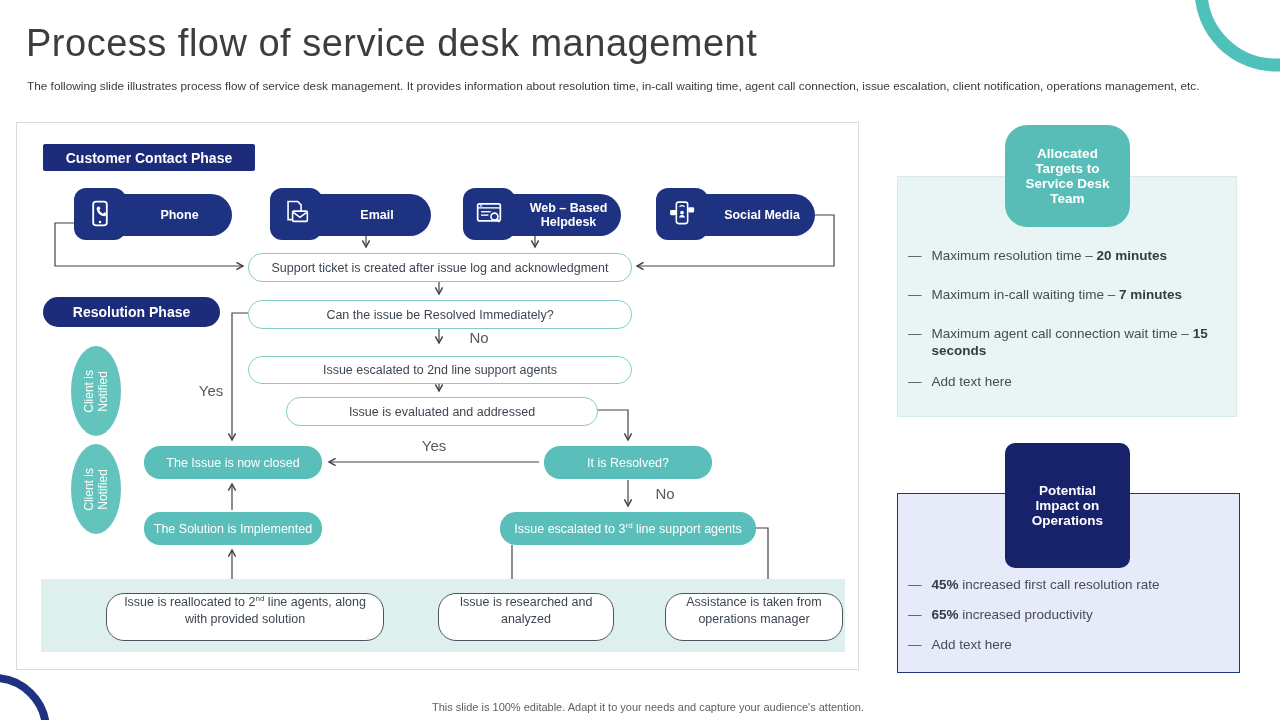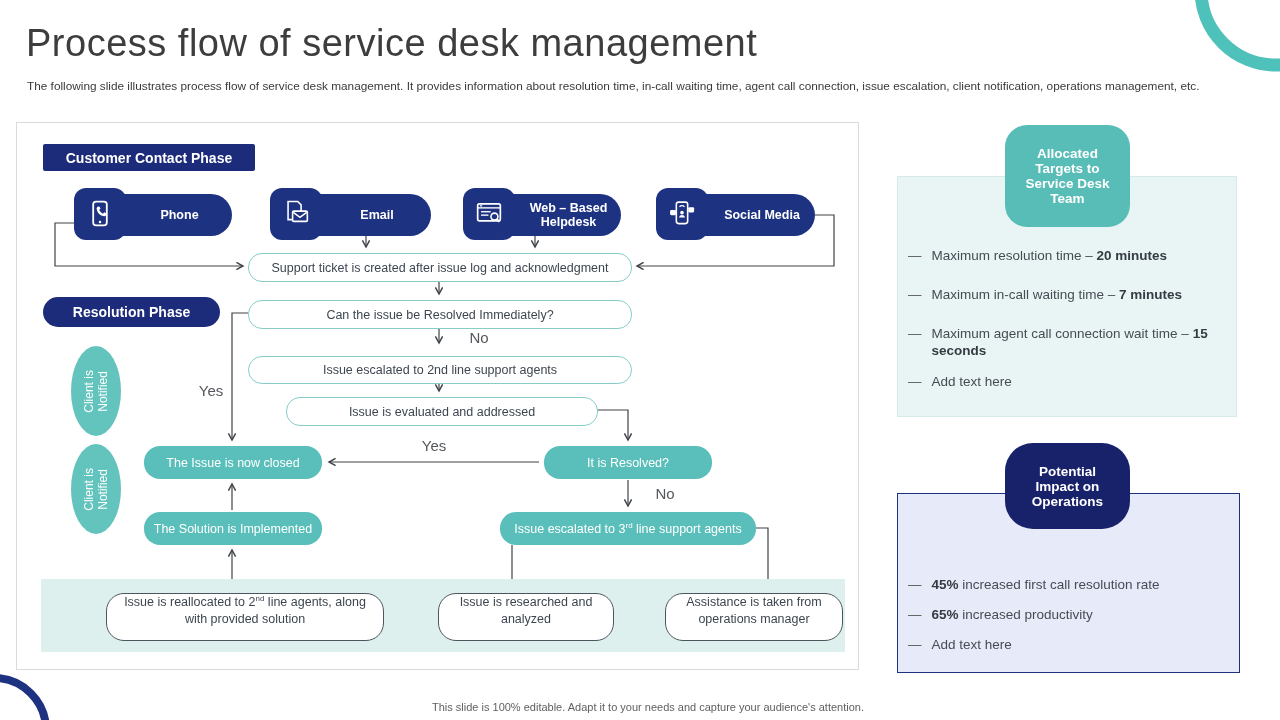--- a/index.html
+++ b/index.html
@@ -45,21 +45,21 @@
   .flowlabel{font-size:15px;color:#55585c;width:44px;text-align:center;}
 
   
   .panel-teal{left:897px;top:176px;width:340px;height:241px;background:#e9f5f4;border:1px solid #d6ebe9;
               box-sizing:border-box;padding:70px 14px 0 10px;}
   .badge-teal{left:1005px;top:125px;width:125px;height:102px;background:#58bcb7;border-radius:22px;color:#fff;
               font-weight:bold;font-size:13.5px;display:flex;align-items:center;justify-content:center;
               text-align:center;padding:14px 14px;box-sizing:border-box;z-index:3;}
   .panel-lav{left:897px;top:493px;width:343px;height:180px;background:#e7eaf8;border:1px solid #1e3282;
              box-sizing:border-box;padding:82px 14px 0 10px;}
-  .badge-navy{left:1005px;top:443px;width:125px;height:86px;background:#17226b;border-radius:28px;color:#fff;
+  .badge-navy{left:1005px;top:443px;width:125px;height:125px;background:#17226b;border-radius:10px;color:#fff;
               font-weight:bold;font-size:13.5px;display:flex;align-items:center;justify-content:center;
               text-align:center;padding:0 12px;box-sizing:border-box;z-index:3;}
   .c-item{display:flex;align-items:flex-start;font-size:13.5px;color:#464c54;line-height:1.32;}
   .c-item .dash{color:#555;margin-right:10px;flex:0 0 auto;}
   .c-item b{color:#353b42;}
   .panel-teal .c-item{margin-bottom:21px;}
   .panel-teal .c-item:nth-child(3){margin-bottom:13px;}
   .panel-lav .c-item{margin-bottom:12px;}
 
   .footer{left:8px;top:701px;width:1280px;text-align:center;font-size:11px;color:#5f5f5f;}

